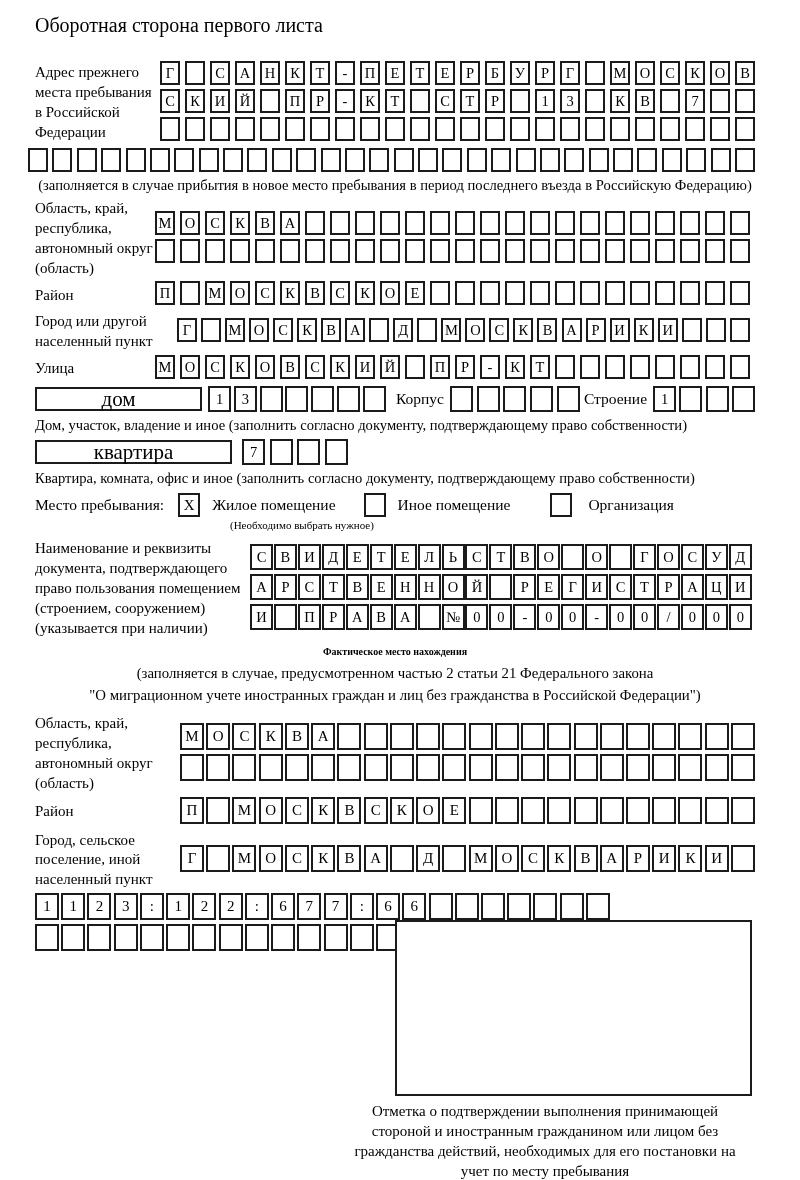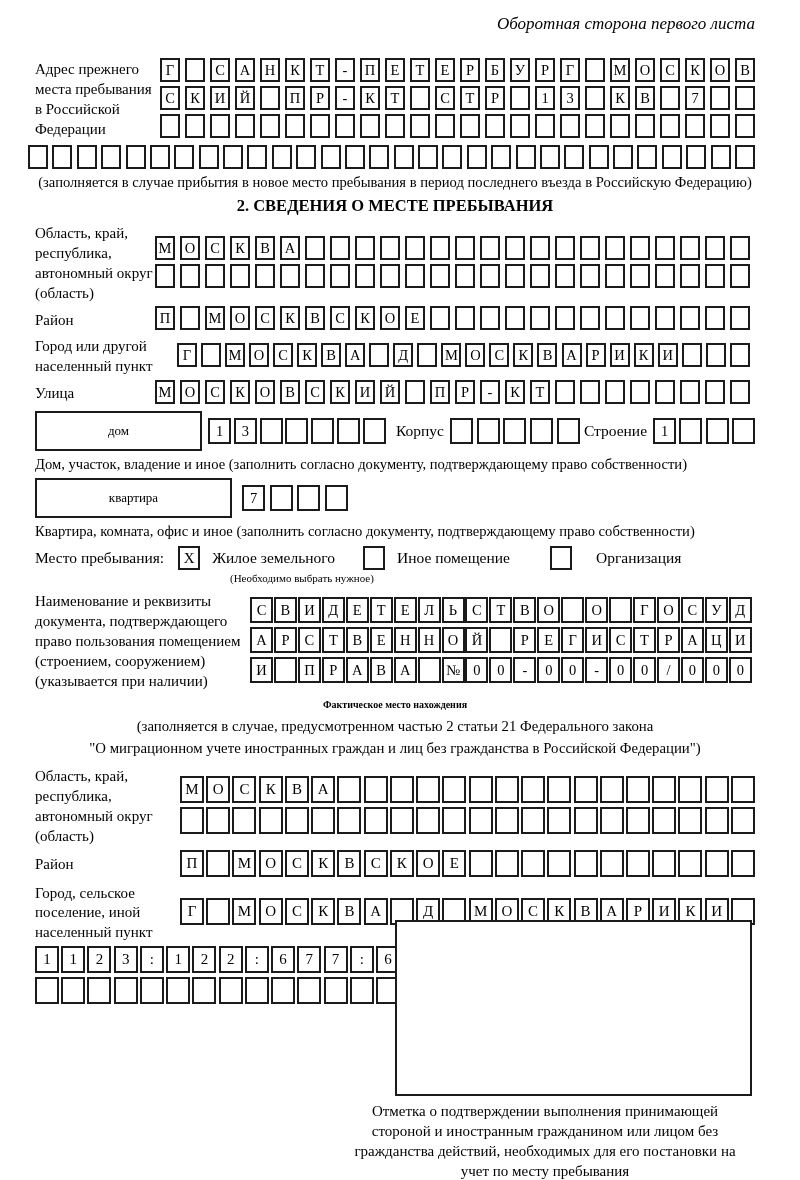--- a/index.html
+++ b/index.html
@@ -1,19 +1,19 @@
 <!DOCTYPE html>
 <html><head>
 <meta charset="utf-8">
 <style>
   html,body { margin:0; padding:0; background:#ffffff; }
   body { width:800px; height:1180px; font-family:"Liberation Serif","DejaVu Serif",serif; color:#000; }
   .page { position:relative; width:800px; height:1180px; overflow:hidden; box-sizing:border-box; padding:14px 45px 0 35px; }
 
-  .header-note { text-align:right; font-size:17px; margin-bottom:24px;font-style:italic; }
+  .header-note { text-align:left; font-size:20px; margin-bottom:24px; }
 
   .frow { display:flex; align-items:center; margin-bottom:3px; }
   .lbl  { font-size:15px; line-height:1.32; flex-shrink:0; }
   .w125 { flex:0 0 125px; }
   .w120 { flex:0 0 120px; }
   .w215 { flex:0 0 215px; }
   .w145 { flex:0 0 145px; }
 
   .lines .cells { margin-bottom:4px; }
   .cells { display:flex; justify-content:space-between; margin-bottom:4px; }
@@ -31,23 +31,23 @@
   .cw185 { width:185px; }
   .cw135 { width:135px; }
   .cw106 { width:106px; }
 
   .caption { font-size:14.6px; line-height:1.25; margin:1px 0 5px; }
   .center  { text-align:center; }
 
   .h2 { text-align:center; font-weight:bold; font-size:16.5px; margin:4px 0 8px; }
   .h3 { text-align:center; font-weight:bold; font-size:10px; margin:8px 0 6px; }
 
-  .widebox { box-sizing:border-box; border:2px solid #1b1b1b; height:40px;
+  .widebox { box-sizing:border-box; border:2px solid #1b1b1b; height:24px;
              display:flex; align-items:center; justify-content:center;
-             font-size:13px; background:#fff; flex-shrink:0; }
+             font-size:21px; background:#fff; flex-shrink:0; }
   .domrow  { display:flex; align-items:center; margin-bottom:4px; }
   .inlbl   { font-size:15.5px; }
   .ml6  { margin-left:6px; }
   .ml10 { margin-left:10px; }
   .ml12 { margin-left:4px; }
 
   .chk { box-sizing:border-box; width:22px; height:24px; border:2px solid #1b1b1b;
          display:inline-flex; align-items:center; justify-content:center;
          font-size:15px; background:#fff; flex-shrink:0; }
   .mestorow { display:flex; align-items:center; font-size:15.5px; margin:6px 0 2px; }
@@ -177,21 +177,20 @@
       <span class="cell"></span>
       <span class="cell"></span>
       <span class="cell"></span>
       <span class="cell"></span>
       <span class="cell"></span>
       <span class="cell"></span>
       <span class="cell"></span>
     </div>
   <div class="caption center">(заполняется в случае прибытия в новое место пребывания в период последнего въезда в Российскую Федерацию)</div>
 
-  <div class="h2">2. СВЕДЕНИЯ О МЕСТЕ ПРЕБЫВАНИЯ</div>
 
   <div class="frow">
     <div class="lbl w120">Область, край, республика, автономный округ (область)</div>
     <div class="lines">
       <div class="cells cw595">
           <span class="cell">М</span>
           <span class="cell">О</span>
           <span class="cell">С</span>
           <span class="cell">К</span>
           <span class="cell">В</span>
@@ -370,25 +369,25 @@
         <span class="cell"></span>
         <span class="cell"></span>
         <span class="cell"></span>
       </div>
   </div>
   <div class="caption">Квартира, комната, офис и иное (заполнить согласно документу, подтверждающему право собственности)</div>
 
   <div class="mestorow">
     <span>Место пребывания:</span>
     <span class="chk" style="margin-left:14px;">X</span>
-    <span style="margin-left:12px;">Жилое земельного</span>
+    <span style="margin-left:12px;">Жилое помещение</span>
     <span class="chk" style="margin-left:28px;"></span>
     <span style="margin-left:12px;">Иное помещение</span>
     <span class="chk" style="margin-left:40px;"></span>
-    <span style="margin-left:24px;text-align:center;">Организация</span>
+    <span style="margin-left:16px;text-align:center;">Организация</span>
   </div>
   <div class="mesto-note">(Необходимо выбрать нужное)</div>
 
   <div class="frow">
     <div class="lbl w215">Наименование и реквизиты документа, подтверждающего право пользования помещением (строением, сооружением) (указывается при наличии)</div>
     <div class="lines">
       <div class="cells big cw502">
           <span class="cell">С</span>
           <span class="cell">В</span>
           <span class="cell">И</span>

